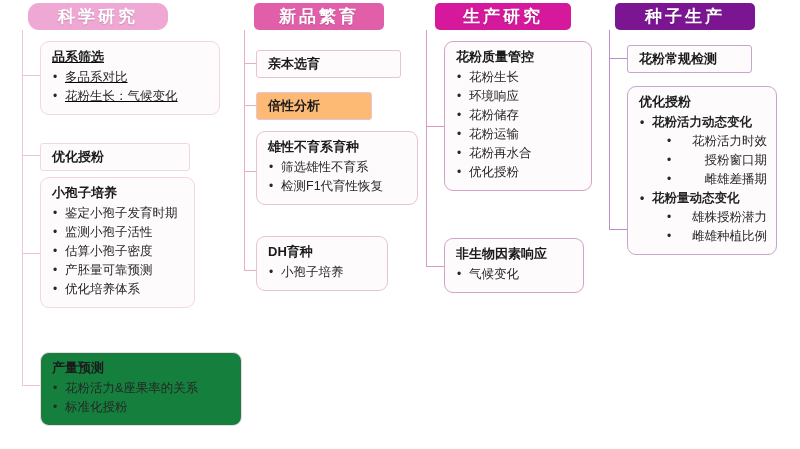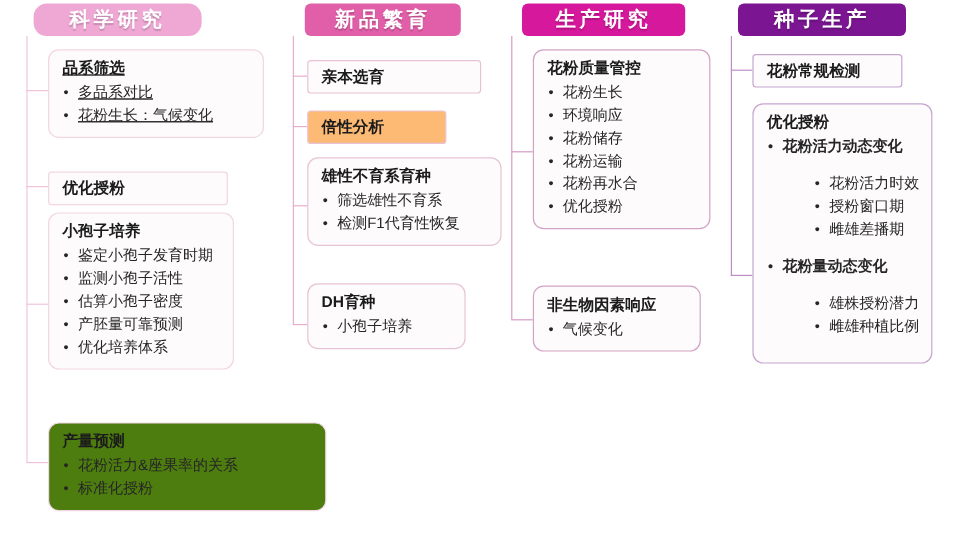--- a/index.html
+++ b/index.html
@@ -104,22 +104,23 @@
     content: "\2022";
     position: absolute;
     left: 1px;
     top: -0.5px;
     font-size: 12px;
     color: #262626;
   }
   ul.bullets li.strong { font-weight: bold; }
   ul.bullets ul.sub {
     list-style: none;
-    margin: 12px;
+    margin: 0;
     padding: 0 0 0 14px;
+    text-align: right;
   }
   ul.bullets ul.sub > li {
     position: relative;
     font-size: 12.5px;
     font-weight: normal;
     color: #262626;
     line-height: 1.52;
     padding-left: 13px;
     white-space: nowrap;
   }
@@ -161,21 +162,21 @@
       <ul class="bullets">
         <li>鉴定小孢子发育时期</li>
         <li>监测小孢子活性</li>
         <li>估算小孢子密度</li>
         <li>产胚量可靠预测</li>
         <li>优化培养体系</li>
       </ul>
     </div>
 
     <div class="branch" style="left: 22px; top: 385px; width: 18px; background: rgb(240, 195, 220);"></div>
-    <div class="node" style="left: 40px; top: 352px; width: 232px; border-color: rgb(243, 214, 228); background: #4d7c0f;">
+    <div class="node" style="left: 40px; top: 352px; width: 202px; border-color: rgb(243, 214, 228); background: #15803d;">
       <div class="node-title">产量预测</div>
       <ul class="bullets">
         <li>花粉活力&amp;座果率的关系</li>
         <li>标准化授粉</li>
       </ul>
     </div>
   </div>
 
   <div class="column col-1">
     <div class="header-pill" style="background: rgb(224, 95, 168);">新品繁育</div>

